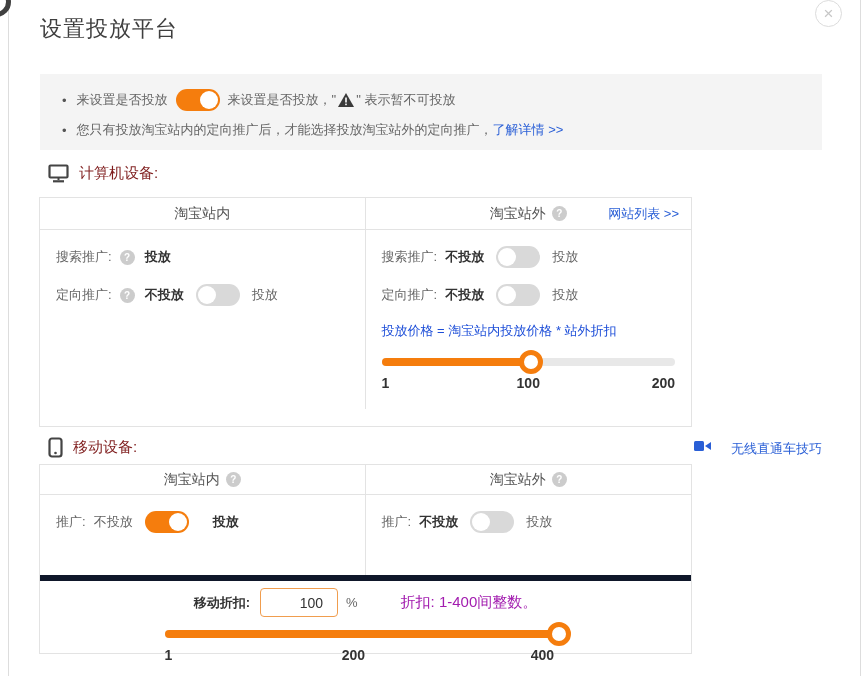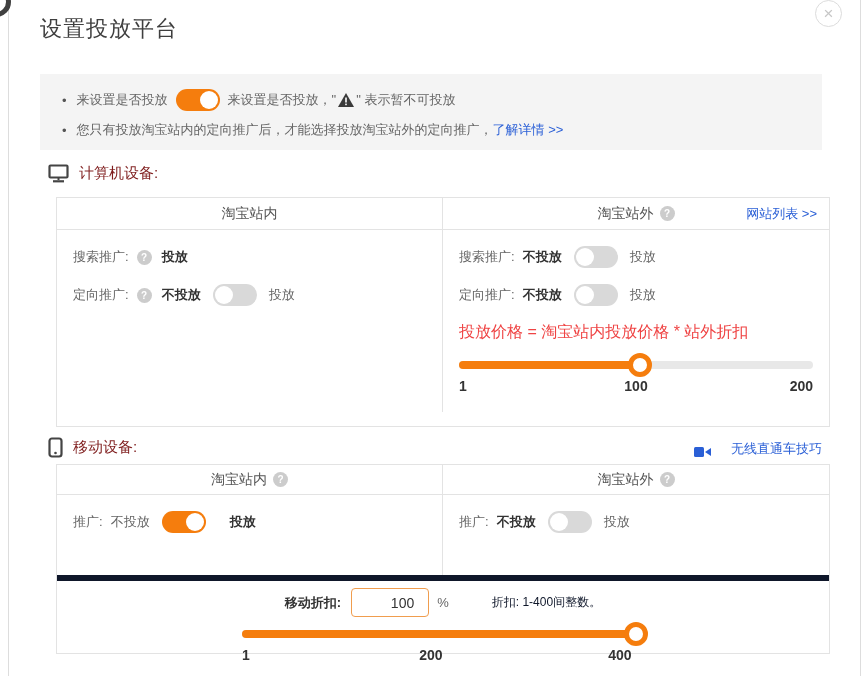--- a/index.html
+++ b/index.html
@@ -31,21 +31,21 @@
   .toggle.on  { background:#f57d0d; }
   .toggle.off { background:#d9d9d9; }
   .toggle .knob { position:absolute; top:2px; width:18px; height:18px; border-radius:50%; background:#fff; }
   .toggle.on .knob { right:2px; } .toggle.off .knob { left:2px; }
   .notice .toggle { margin:0 8px; }
 
   .section-header { position:absolute; left:48px; display:flex; align-items:center; gap:10px;
     font-size:15px; color:#7f1d1d; }
   .sec1 { top:164px; } .sec2 { top:437px; }
 
-  .tbl { position:absolute; left:56px; width:774px; border:1px solid #e3e3e3; background:#fff; }
+  .tbl { position:absolute; left:39px; width:653px; border:1px solid #e3e3e3; background:#fff; }
   .t1 { top:197px; height:230px; } .t2 { top:464px; height:190px; }
   .thead { display:grid; grid-template-columns:1fr 1fr; border-bottom:1px solid #e3e3e3; }
   .t1 .thead { height:32px; } .t2 .thead { height:30px; }
   .th { position:relative; display:flex; align-items:center; justify-content:center; gap:6px;
     font-size:14px; color:#555; }
   .th:first-child { border-right:1px solid #e3e3e3; }
   .hdr-link { position:absolute; right:12px; color:#2a5fd6; font-size:13px; cursor:pointer; text-decoration:none; }
 
   .tbody { display:grid; grid-template-columns:1fr 1fr; }
   .t2 .tbody { height:86px; border-bottom:6px solid #0f172a; }
@@ -55,21 +55,21 @@
   .row { display:flex; align-items:center; font-size:13px; color:#666; height:22px; margin-bottom:16px; }
   .row .label { margin-right:8px; white-space:nowrap; }
   .q-icon { width:15px; height:15px; border-radius:50%; background:#ccc; color:#fff; font-size:10px;
     font-weight:bold; display:inline-flex; align-items:center; justify-content:center; flex:none;
     margin-right:10px; cursor:pointer; }
   .th .q-icon { margin:0; }
   .state-bold { font-weight:bold; color:#333; margin-right:12px; white-space:nowrap; }
   .row .toggle { margin-right:12px; }
   .state-dim { color:#666; }
 
-  .formula { font-size:16px; color:#ef4444; margin:14px 0 0 0; white-space:nowrap; }
+  .formula { font-size:13px; color:#1d4ed8; margin:14px 0 0 0; white-space:nowrap; }
   .discount-row { display:flex; align-items:center; margin-top:16px; }
   .discount-label { font-size:13px; font-weight:bold; color:#333; margin-right:12px; }
   .discount-value { font-size:18px; color:#f60; margin-right:16px; }
   .edit-icon { cursor:pointer; }
 
   .slider { position:relative; height:8px; border-radius:4px; background:#e8e8e8; }
   .slider .fill { position:absolute; left:0; top:0; height:8px; border-radius:4px; background:#f57d0d; }
   .slider .handle { position:absolute; top:-8px; width:24px; height:24px; border-radius:50%;
     background:#fff; border:5px solid #f57d0d; cursor:pointer; }
   .s1 { margin-top:18px; }
@@ -78,28 +78,28 @@
   .slider-labels span { position:absolute; top:0; }
   .lab-min { left:0; } .lab-mid { left:50%; transform:translateX(-50%); } .lab-max { right:0; }
 
   .tfoot { padding-top:7px; }
   .foot-row { display:flex; align-items:center; justify-content:center; }
   .foot-row .discount-label { margin-right:10px; }
   .discount-input { width:78px; height:29px; border:1px solid #f09d4e; border-radius:4px;
     text-align:right; padding-right:14px; font-size:14px; color:#333; outline:none;
     font-family:"Liberation Sans","DejaVu Sans",sans-serif; }
   .unit { font-size:13px; color:#666; margin-left:8px; }
-  .hint { font-size:12px; color:#0f172a; margin-left:43px; }
+  .hint { font-size:15px; color:#a21caf; margin-left:43px; }
   .s2wrap { width:402px; margin:13px auto 0 auto; }
   .s2 .fill { width:100%; } .s2 .handle { right:-4px; }
   .s2labels { position:relative; height:18px; margin-top:9px; font-size:14px; font-weight:bold; color:#333; }
   .s2labels span { position:absolute; }
   .s2-min { left:0; } .s2-mid { left:47%; transform:translateX(-50%); } .s2-max { left:94%; transform:translateX(-50%); }
 
-  .tips-link { position:absolute; top:440px; right:42px; display:flex; align-items:flex-end; gap:20px;
+  .tips-link { position:absolute; top:440px; right:42px; display:flex; align-items:flex-start; gap:20px;
     color:#2a5fd6; font-size:13px; cursor:pointer; text-decoration:none; }
   a.link { color:#2a5fd6; text-decoration:none; cursor:pointer; }
 </style>
 </head>
 <body>
 
 <div class="canvas">
   <div class="vline l"></div>
   <div class="vline r"></div>
   <div class="corner-circle"></div>

